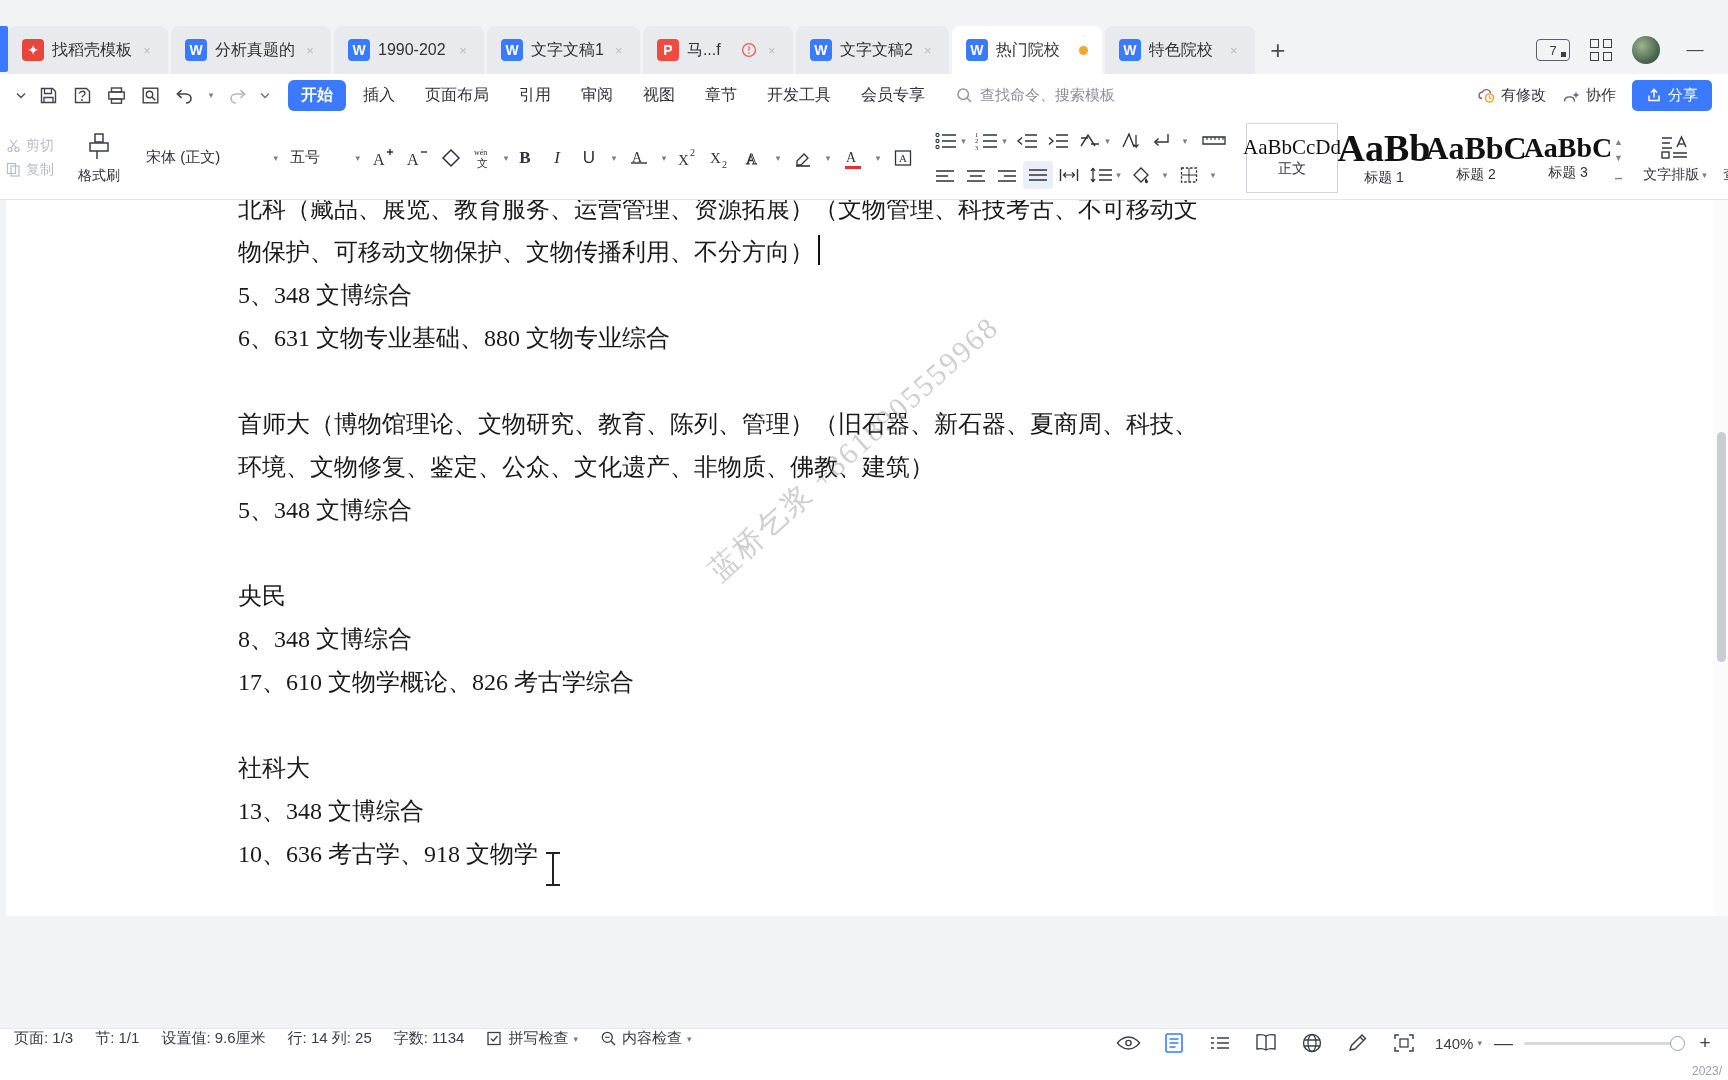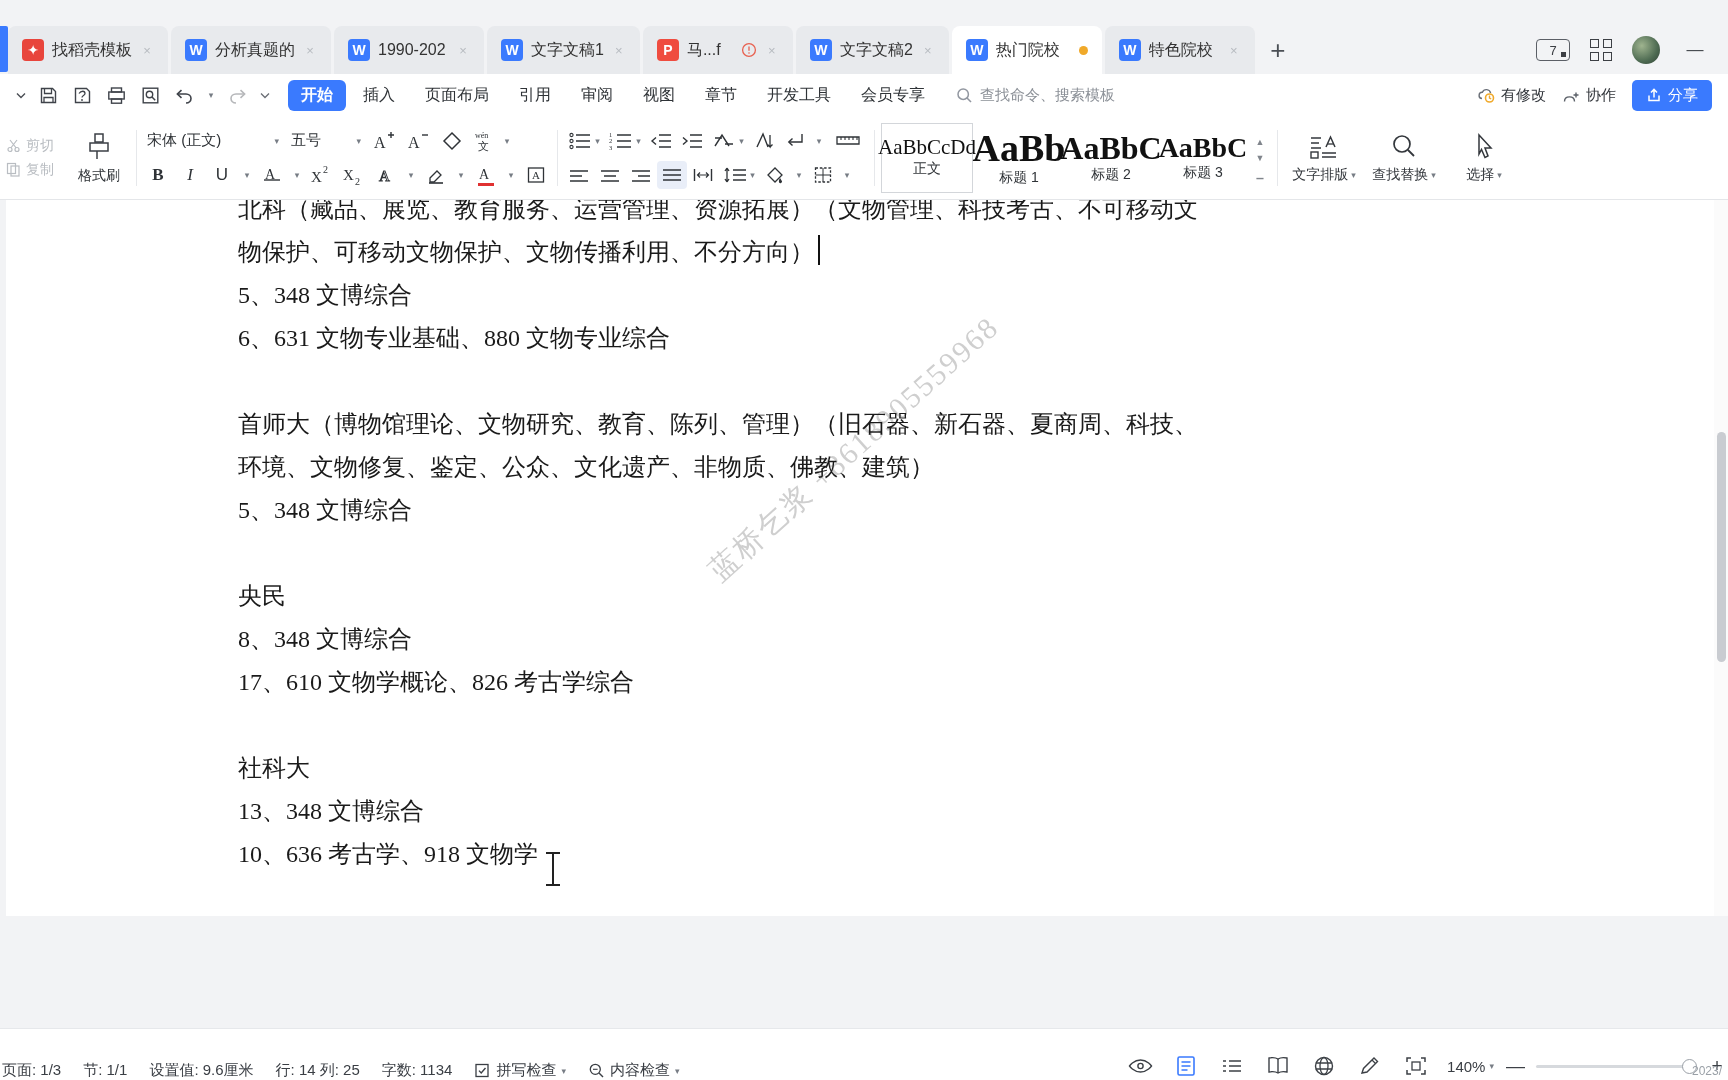--- a/index.html
+++ b/index.html
@@ -104,21 +104,21 @@
     position: absolute; top: 116px; left: 0; width: 1728px; height: 84px;
     background: #ffffff; display: flex; align-items: center; padding: 0 6px;
     border-bottom: 1px solid #e4e6e9;
   }
   .rgrp { display: flex; align-items: center; height: 80px; }
   .sep { width: 1px; height: 56px; background: #e6e8eb; margin: 0 6px; }
   .clip-col { display: flex; flex-direction: column; justify-content: center; gap: 6px; width: 62px; }
   .clip-row { display: flex; align-items: center; gap: 5px; color: #b9bdc2; font-size: 14px; }
   .fmt-painter { display: flex; flex-direction: column; align-items: center; gap: 2px; width: 62px; color: #3b3f45; }
   .fmt-painter .lbl { font-size: 14px; color: #2f3337; }
-  .font-rows { display: flex; flex-direction: column; gap: 6px; }
+  .font-rows { display: flex; flex-direction: row; }
   .font-row1 { display: flex; align-items: center; gap: 4px; }
   .font-row2 { display: flex; align-items: center; gap: 2px; }
   .fname {
     width: 140px; height: 26px; display: flex; align-items: center; justify-content: space-between;
     font-size: 15px; color: #2c3034; padding: 0 4px;
   }
   .fsize {
     width: 78px; height: 26px; display: flex; align-items: center; justify-content: space-between;
     font-size: 15px; color: #2c3034; padding: 0 4px;
   }
@@ -183,22 +183,22 @@
   }
   .scroll-thumb {
     position: absolute; right: 2px; top: 232px; width: 9px; height: 230px;
     background: #c9ccd1; border-radius: 5px;
   }
   .page-edge-l { position: absolute; left: 0; top: 200px; width: 6px; height: 716px; background: #f2f3f5; }
 
   
   .statusbar {
     position: absolute; bottom: 0; left: 0; width: 1728px; height: 52px;
-    background: #ffffff; display: flex; align-items: flex-end;
-    padding: 0 2px; border-top: 1px solid #e6e8eb; gap: 22px;
+    background: #ffffff; display: flex; align-items: flex-start;
+    padding: 0 14px; border-top: 1px solid #e6e8eb; gap: 22px;
   }
   .st { font-size: 15px; color: #3a3e44; white-space: nowrap; display: flex; align-items: center; gap: 5px; }
   .st.link { color: #3a3e44; }
   .status-right { margin-left: auto; display: flex; align-items: center; gap: 16px; }
   .vbtn { width: 30px; height: 28px; display: flex; align-items: center; justify-content: center; color: #3c4046; }
   .vbtn.on { color: #3a7afe; }
   .zoomwrap { display: flex; align-items: center; gap: 12px; }
   .zlabel { font-size: 15px; color: #3a3e44; display: flex; align-items: center; gap: 4px; }
   .zslider { width: 160px; height: 3px; background: #d6d9dd; position: relative; border-radius: 2px; }
   .zknob {

